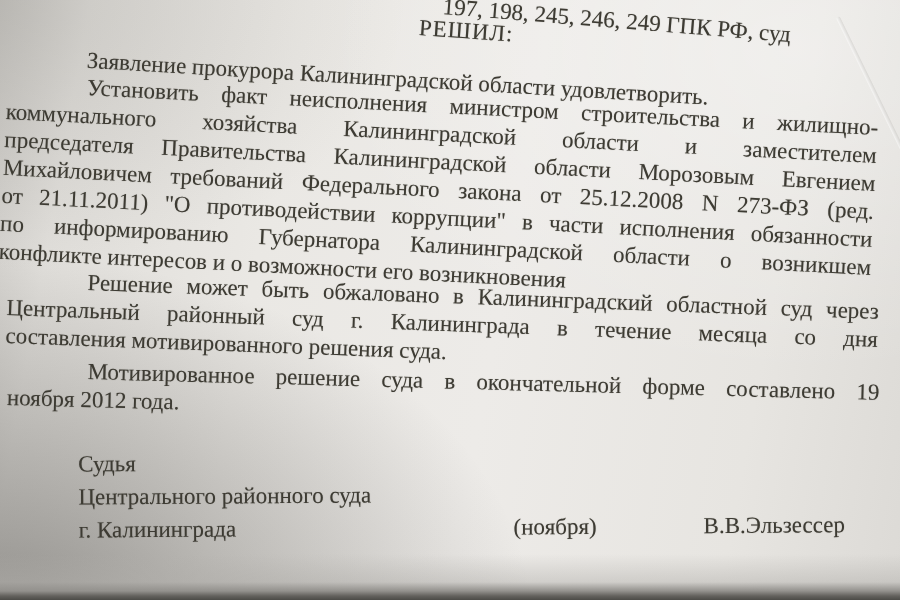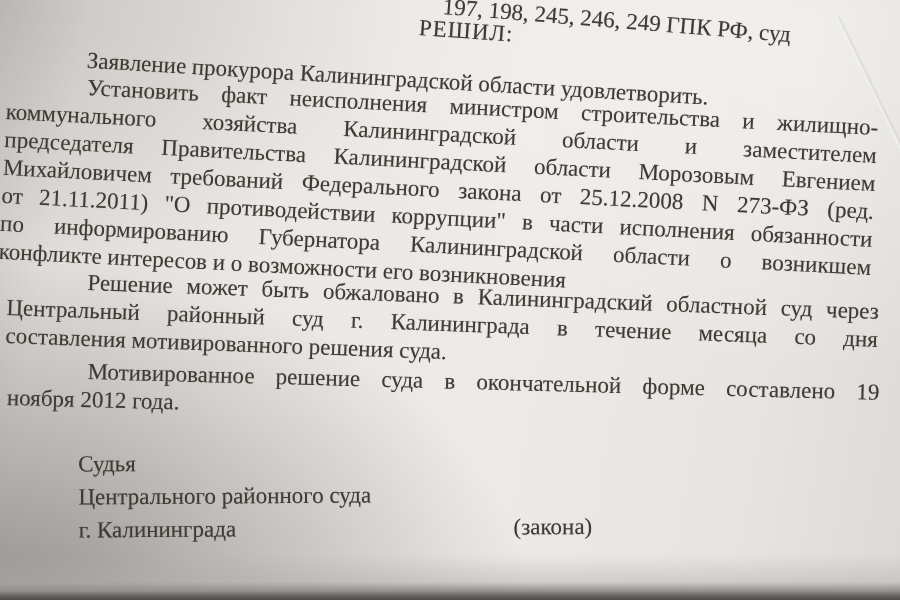--- a/index.html
+++ b/index.html
@@ -92,19 +92,20 @@
   <div class="para p4">
       <div class="line first">Мотивированное решение суда в окончательной форме составлено 19</div>
       <div class="line last">ноября 2012 года.</div>
     </div>
 
   <div class="signature">
     <div class="sig-line">Судья</div>
     <div class="sig-line">Центрального районного суда</div>
     <div class="sig-row">
       <span class="sig-city">г. Калининграда</span>
-      <span class="sig-stamp">(закона)</span>
+      <span class="sig-stamp">(ноября)</span>
+      <span class="sig-name">В.В.Эльзессер</span>
     </div>
   </div>
 
 </div>
 
 <div class="bottom-shade"></div>
 
 </body></html>

